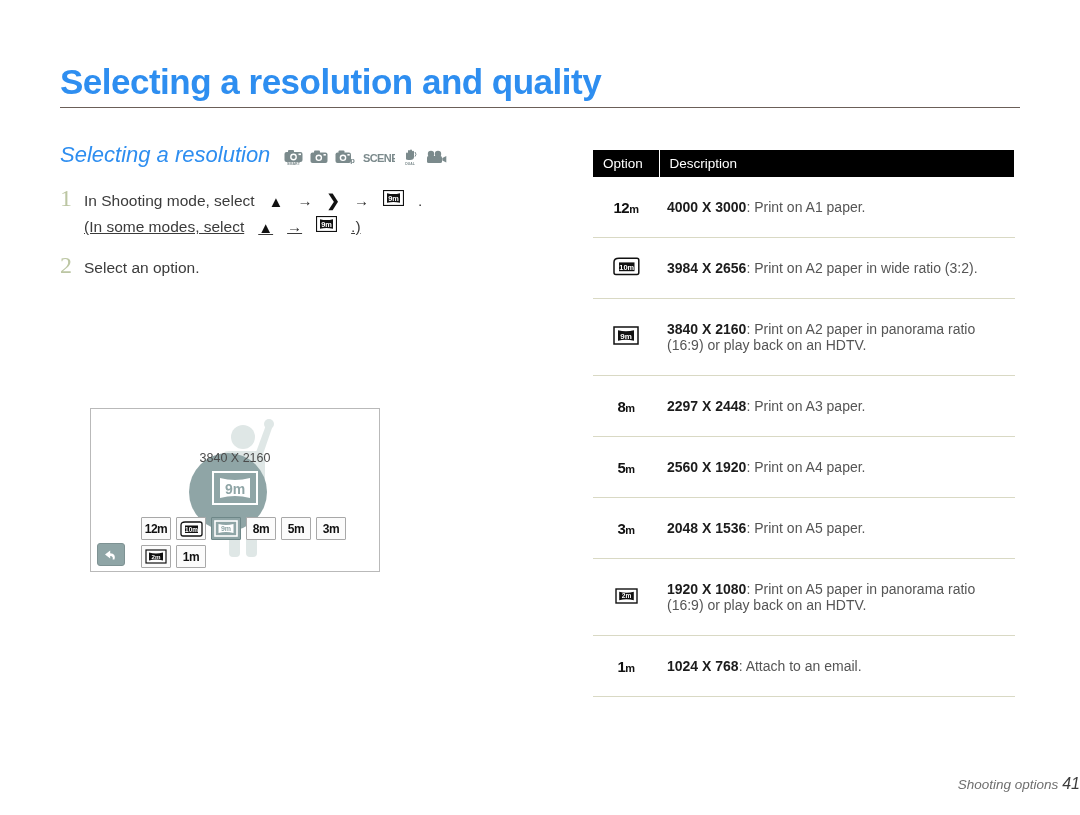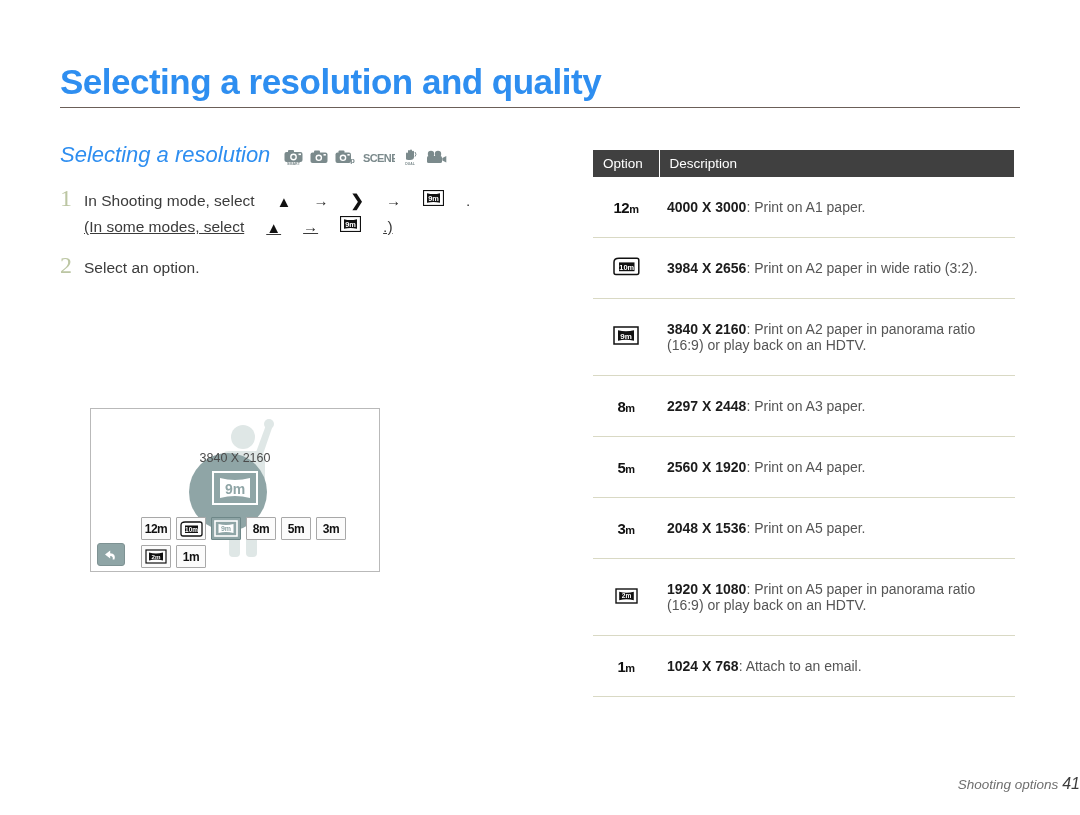--- a/index.html
+++ b/index.html
@@ -50,21 +50,21 @@
 
   
   .steps { margin-top:16px; }
   .step { display:flex; align-items:flex-start; gap:10px; margin-bottom:6px; }
   .step-num {
     font-family:"Liberation Serif", serif;
     font-size:24px; color:#bcc6a3; line-height:1.05; min-width:14px;
     font-style:normal;
   }
   .step-body { font-size:15.5px; line-height:1.55; color:#3b3b3b; padding-top:3px; }
-  .step-line { display:flex; align-items:center; gap:22px; flex-wrap:wrap; }
+  .step-line { display:flex; align-items:center; gap:14px; flex-wrap:wrap; }
   .arrow { font-size:15px; color:#2b2b2b; }
   .tri { font-size:15px; color:#111; line-height:1; }
   .chev { font-size:16px; color:#111; font-weight:bold; line-height:1; }
 
   
   .chip { display:inline-block; vertical-align:middle; }
 
   
   .screen {
     position:absolute; left:90px; top:408px;
@@ -100,21 +100,21 @@
     position:absolute; left:6px; top:134px; z-index:4;
     width:28px; height:23px; border-radius:3px;
     background:#8fa5a6; border:1px solid #7e9293;
     display:flex; align-items:center; justify-content:center;
   }
 
   
   .table-wrap { position:absolute; left:593px; top:150px; width:422px; }
   table.opt { border-collapse:collapse; width:422px; table-layout:fixed; }
   table.opt th {
-    background:#404040; color:#ffffff; font-weight:400;
+    background:#000000; color:#ffffff; font-weight:400;
     font-size:13.5px; text-align:left; padding:6px 10px;
     border-right:1px solid #ffffff;
   }
   table.opt th.c1 { width:66px; }
   table.opt td {
     border-bottom:1px solid #d9d9c4;
     padding:22px 8px; vertical-align:middle;
     font-size:14px; color:#555;
   }
   table.opt td.c1 { width:66px; text-align:center; padding:6px 4px; }

